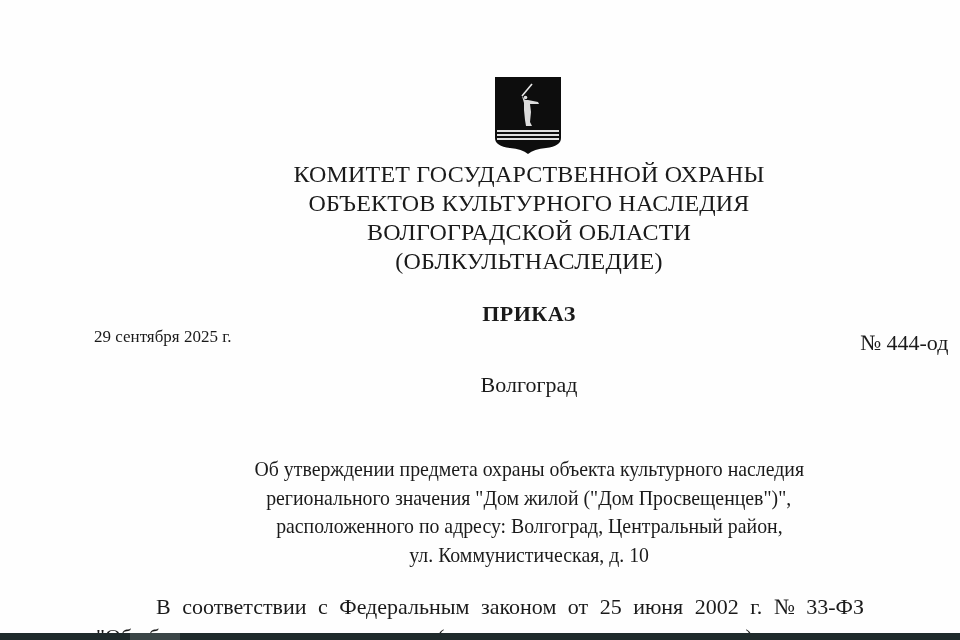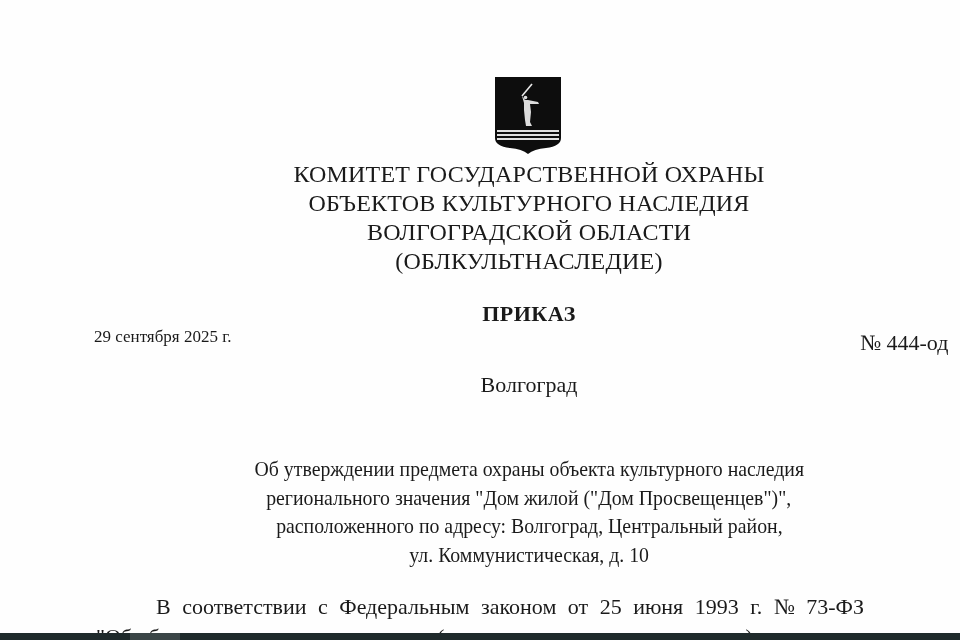--- a/index.html
+++ b/index.html
@@ -95,20 +95,20 @@
   <div class="city">Волгоград</div>
 
   <div class="subject">
     <div><span class="narrow">Об утверждении предмета охраны объекта культурного наследия</span></div>
     <div><span class="narrow">регионального значения "Дом жилой ("Дом Просвещенцев")",</span></div>
     <div><span class="narrow">расположенного по адресу: Волгоград, Центральный район,</span></div>
     <div><span class="narrow">ул. Коммунистическая, д. 10</span></div>
   </div>
 
   <div class="body-text">
-    <div class="indent">В соответствии с Федеральным законом от 25 июня 1993 г. № 73-ФЗ</div>
+    <div class="indent">В соответствии с Федеральным законом от 25 июня 2002 г. № 33-ФЗ</div>
     <div>"Об объектах культурного наследия (памятниках истории и культуры)</div>
   </div>
 
   <div class="bottom-bar">
     <div class="thumb"></div>
   </div>
 </div>
 
 </body></html>

